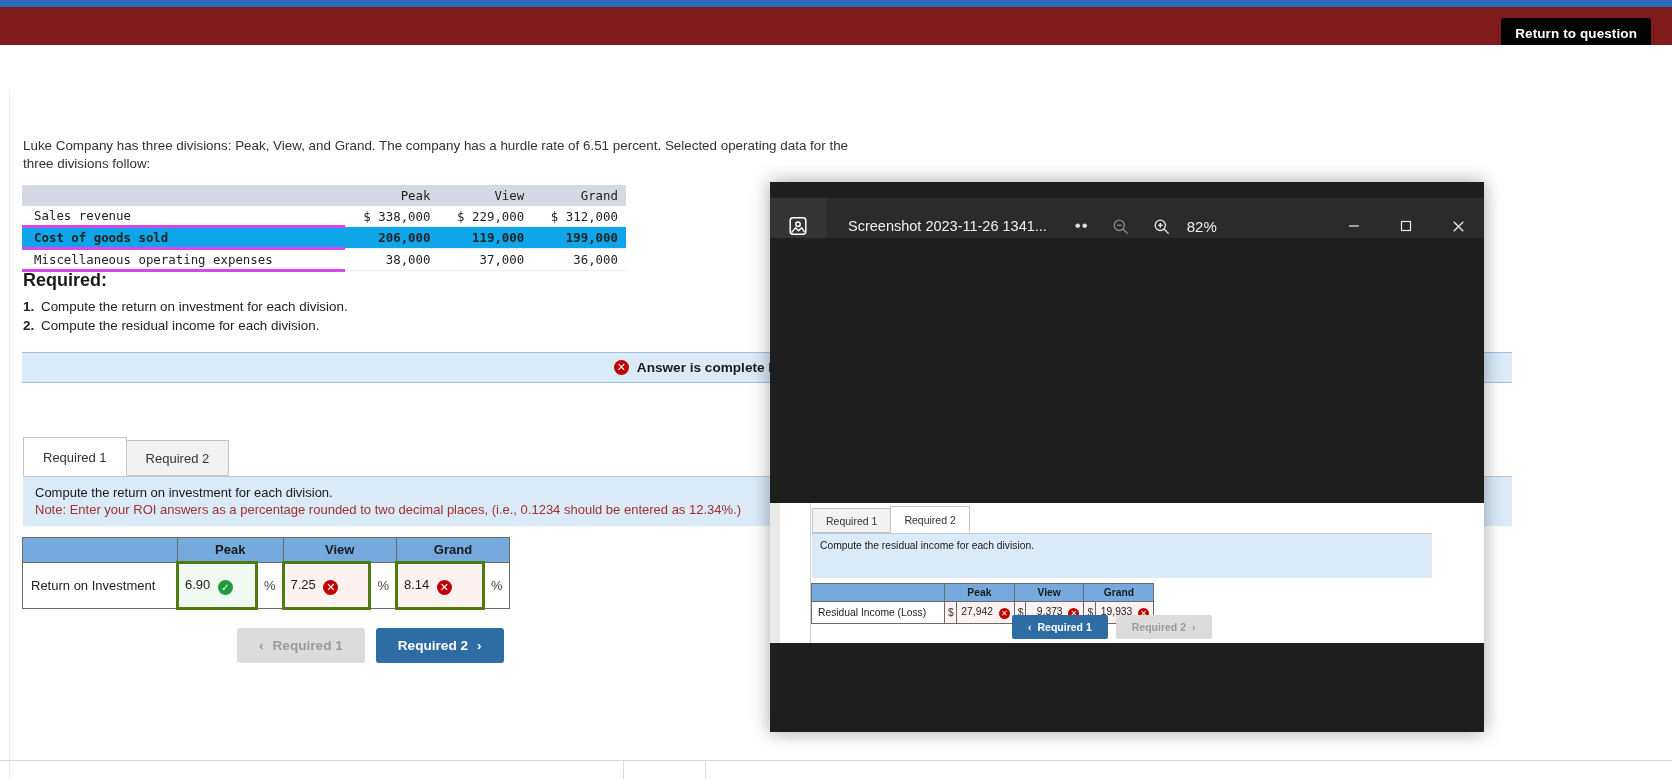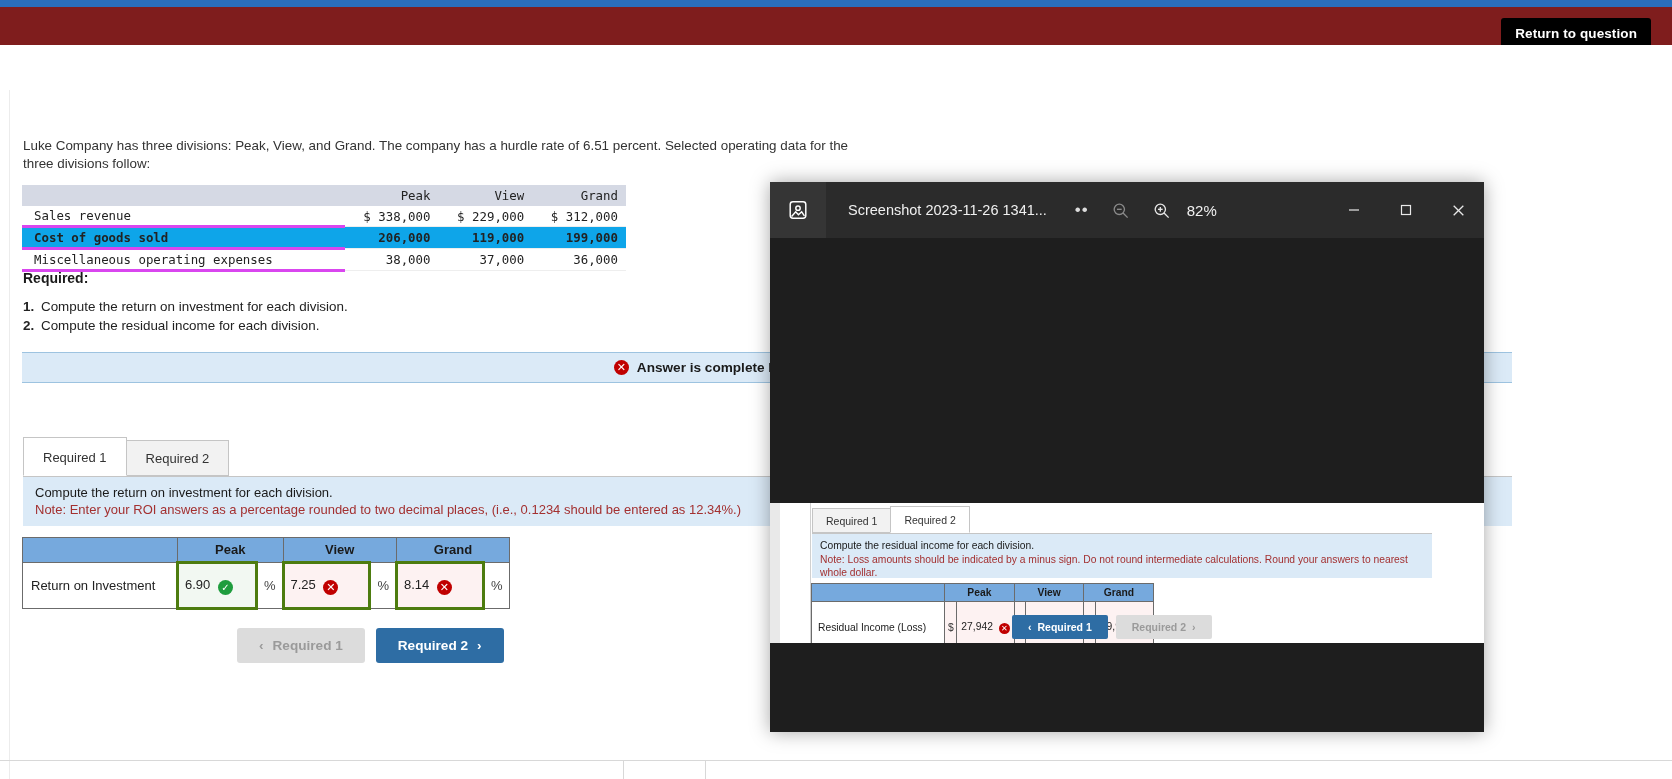--- a/index.html
+++ b/index.html
@@ -70,21 +70,21 @@
     border-bottom: 1px solid #eeeeee;
   }
   #data-table td.lbl { text-align: left; padding-left: 12px; border-bottom: 3px solid #d946ef;}
   #data-table tr.alt td { background: #0ea5e9; font-weight: bold; }
   #data-table tr.last td { border-bottom: 2px solid #b9bdc8; }
   .numcell { white-space: pre; }
 
   
   #req-head {
     position: absolute; left: 23px; top: 225px;
-    font-size: 14px; font-weight: bold; color: #1a1a1a;
+    font-size: 18px; font-weight: bold; color: #1a1a1a;
   }
   #req-list {
     position: absolute; left: 23px; top: 252px;
     margin: 0; padding: 0; list-style: none;
     font-size: 13.4px; color: #222222; line-height: 19px;
   }
   #req-list li { padding-left: 18px; position: relative; }
   #req-list li .num { position: absolute; left: 0; font-weight: bold; }
 
   
@@ -212,21 +212,21 @@
 
   
   #photo-window {
     position: absolute; left: 770px; top: 182px;
     width: 714px; height: 550px;
     background: #1e1e1e;
     box-shadow: 0 0 18px rgba(0,0,0,0.35);
     overflow: hidden;
   }
   #pw-titlebar {
-    position: absolute; top: 0; left: 0;
+    position: absolute; top: 16px; left: 0;
     width: 714px; height: 56px;
     background: #2b2b2b;
     display: flex; align-items: center;
   }
   #pw-appicon {
     width: 56px; height: 56px;
     display: flex; align-items: center; justify-content: center;
     background: #353535;
   }
   #pw-title {
@@ -287,21 +287,21 @@
     position: absolute; left: 41px; top: 80px;
     border-collapse: collapse; font-size: 10.3px;
     border: 1px solid #6b6b6b;
   }
   #ri-table th {
     background: #76a9dd; color: #1a1a1a; font-weight: bold;
     border: 1px solid #6b6b6b; padding: 3px 0; width: 67px;
   }
   #ri-table th.blank { width: 133px; }
   #ri-table td.rowlabel {
-    padding: 20px 6px; color: #222222;
+    padding: 5px 6px; color: #222222;
     border: 1px solid #6b6b6b; background: #ffffff; width: 133px;
   }
   #ri-table td.cur {
     background: #fdf2f2; border: 1px solid #6b6b6b;
     padding: 3px 2px 3px 3px; color: #333; width: 9px;
   }
   #ri-table td.val {
     background: #fdf2f2; text-align: right;
     border: 1px solid #6b6b6b; border-left: none;
     padding: 3px 4px; white-space: nowrap; color: #222; width: 58px;
@@ -502,21 +502,20 @@
       <div id="inner-scroll"></div>
       <div id="inner-leftrule"></div>
 
       <div id="inner-tabs">
         <div class="inner-tab">Required 1</div>
         <div class="inner-tab active">Required 2</div>
       </div>
 
       <div id="inner-prompt">
         <div id="inner-p1">Compute the residual income for each division.</div>
-        <div id="inner-p2">Note: Loss amounts should be indicated by a minus sign. Do not round intermediate calculations. Round your answers to nearest whole dollar.</div>
       </div>
 
       <table id="ri-table">
         <thead>
           <tr>
             <th class="blank"></th>
             <th colspan="2">Peak</th>
             <th colspan="2">View</th>
             <th colspan="2">Grand</th>
           </tr>

